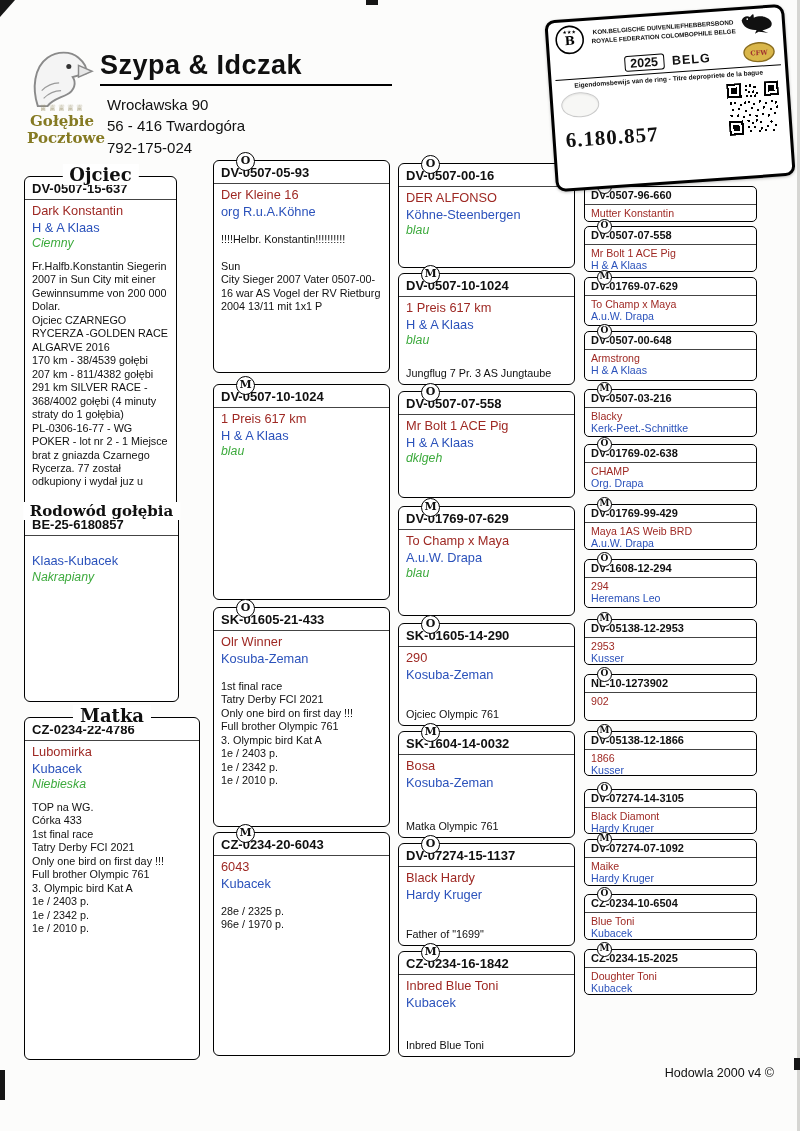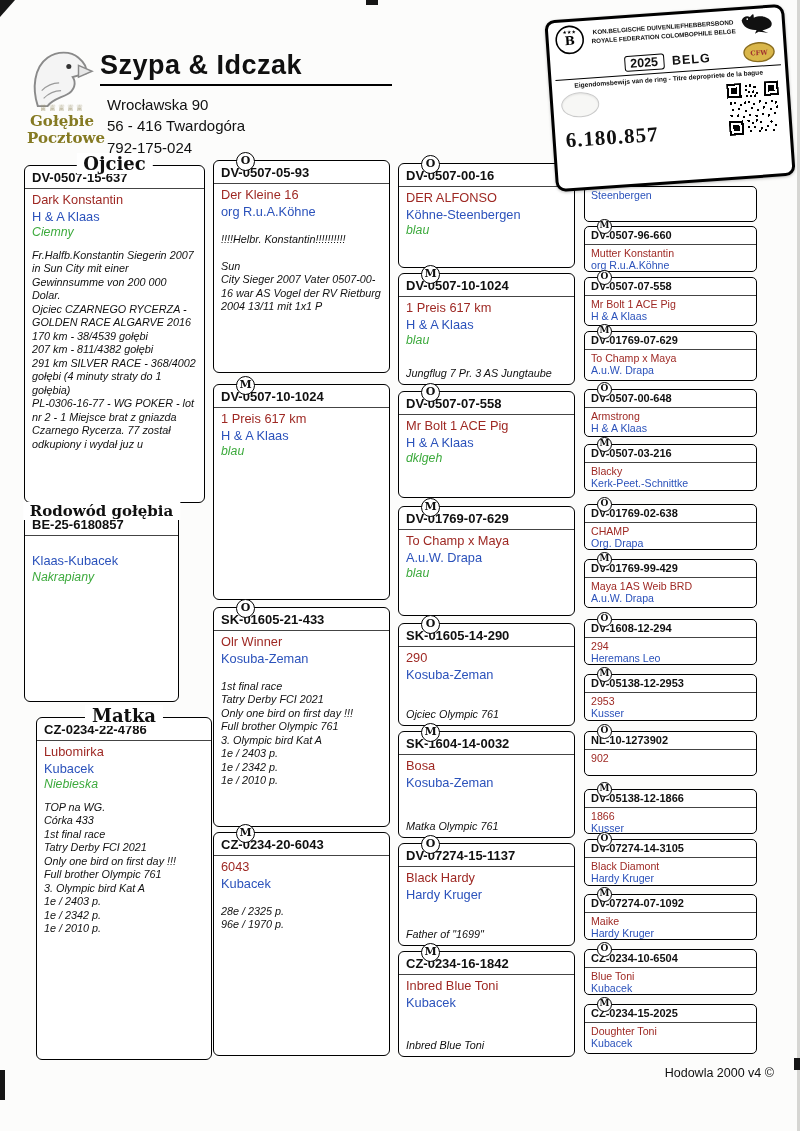--- a/index.html
+++ b/index.html
@@ -14,34 +14,34 @@
     background:#fcfcfb;color:#101010;
     font-family:"Liberation Sans", sans-serif;
   }
   
   .pbox{position:relative;border:1.6px solid #000;border-radius:6px;background:#fff;box-sizing:border-box;flex:none;}
   .pbox-inner{height:100%;box-sizing:border-box;padding:4px 7px;overflow:hidden;display:flex;flex-direction:column;}
   .ring{font-weight:700;font-size:13px;line-height:1.25;border-bottom:1px solid #444;margin:0 -7px 3px;padding:0 7px 2px;}
   .bname{color:var(--name-red);font-size:12.8px;line-height:1.28;}
   .loft{color:var(--loft-blue);font-size:12.8px;line-height:1.28;}
   .colr{color:var(--color-green);font-size:12.3px;line-height:1.28;font-style:italic;}
-  .notes{font-size:10.8px;line-height:1.25;white-space:pre-line;margin-top:7px;font-style:italic;}
+  .notes{font-size:10.8px;line-height:1.25;white-space:pre-line;margin-top:7px;}
   .ring:empty,.bname:empty,.loft:empty,.colr:empty,.notes:empty,.marker:empty{display:none;}
   .marker{
     position:absolute;top:-9px;left:22px;width:17px;height:17px;border:1.5px solid #000;border-radius:50%;
     background:#fff;font-family:"DejaVu Serif", serif;font-weight:700;font-size:11px;line-height:15px;text-align:center;z-index:2;
   }
   .legend{
     position:absolute;top:-13px;left:50%;transform:translateX(-50%);background:#fff;padding:0 7px;
     font-family:"DejaVu Serif", serif;font-weight:700;font-size:18px;white-space:nowrap;z-index:2;
   }
   
-  #father-box{position:absolute;left:24px;top:165px;width:181px;height:338px;}
+  #father-box{position:absolute;left:24px;top:176px;width:153px;height:338px;}
   #bird-box{position:absolute;left:24px;top:512px;width:155px;height:190px;}
-  #mother-box{position:absolute;left:24px;top:717px;width:176px;height:343px;margin-left:12px;}
+  #mother-box{position:absolute;left:24px;top:717px;width:176px;height:343px;}
   #father-box .notes,#mother-box .notes{margin-top:8px;}
   #bird-box .legend{font-size:15px;top:-11px;}
   #bird-box .loft{margin-top:14px;}
   #bird-box .notes{margin-top:10px;}
   
   .col{position:absolute;display:flex;flex-direction:column;}
   #col2{left:213px;top:160px;width:177px;}
   #col2 .pbox:nth-child(1){height:213px;margin-bottom:11px;}
   #col2 .pbox:nth-child(2){height:216px;margin-bottom:7px;}
   #col2 .pbox:nth-child(3){height:220px;margin-bottom:5px;}
@@ -416,28 +416,20 @@
       <div class="ring">CZ-0234-16-1842</div>
       <div class="bname">Inbred Blue Toni</div>
       <div class="loft">Kubacek</div>
 
       <div class="notes">Inbred Blue Toni</div>
     </div>
   </div>
   </div>
 <div id="col4" class="col">
     <div class="pbox">
-
-    <div class="pbox-inner">
-
-      <div class="loft">Steenbergen</div>
-
-    </div>
-  </div>
-    <div class="pbox">
     <span class="marker">M</span>
     <div class="pbox-inner">
       <div class="ring">DV-0507-96-660</div>
       <div class="bname">Mutter Konstantin</div>
       <div class="loft">org R.u.A.Köhne</div>
 
     </div>
   </div>
     <div class="pbox">
     <span class="marker">O</span>

